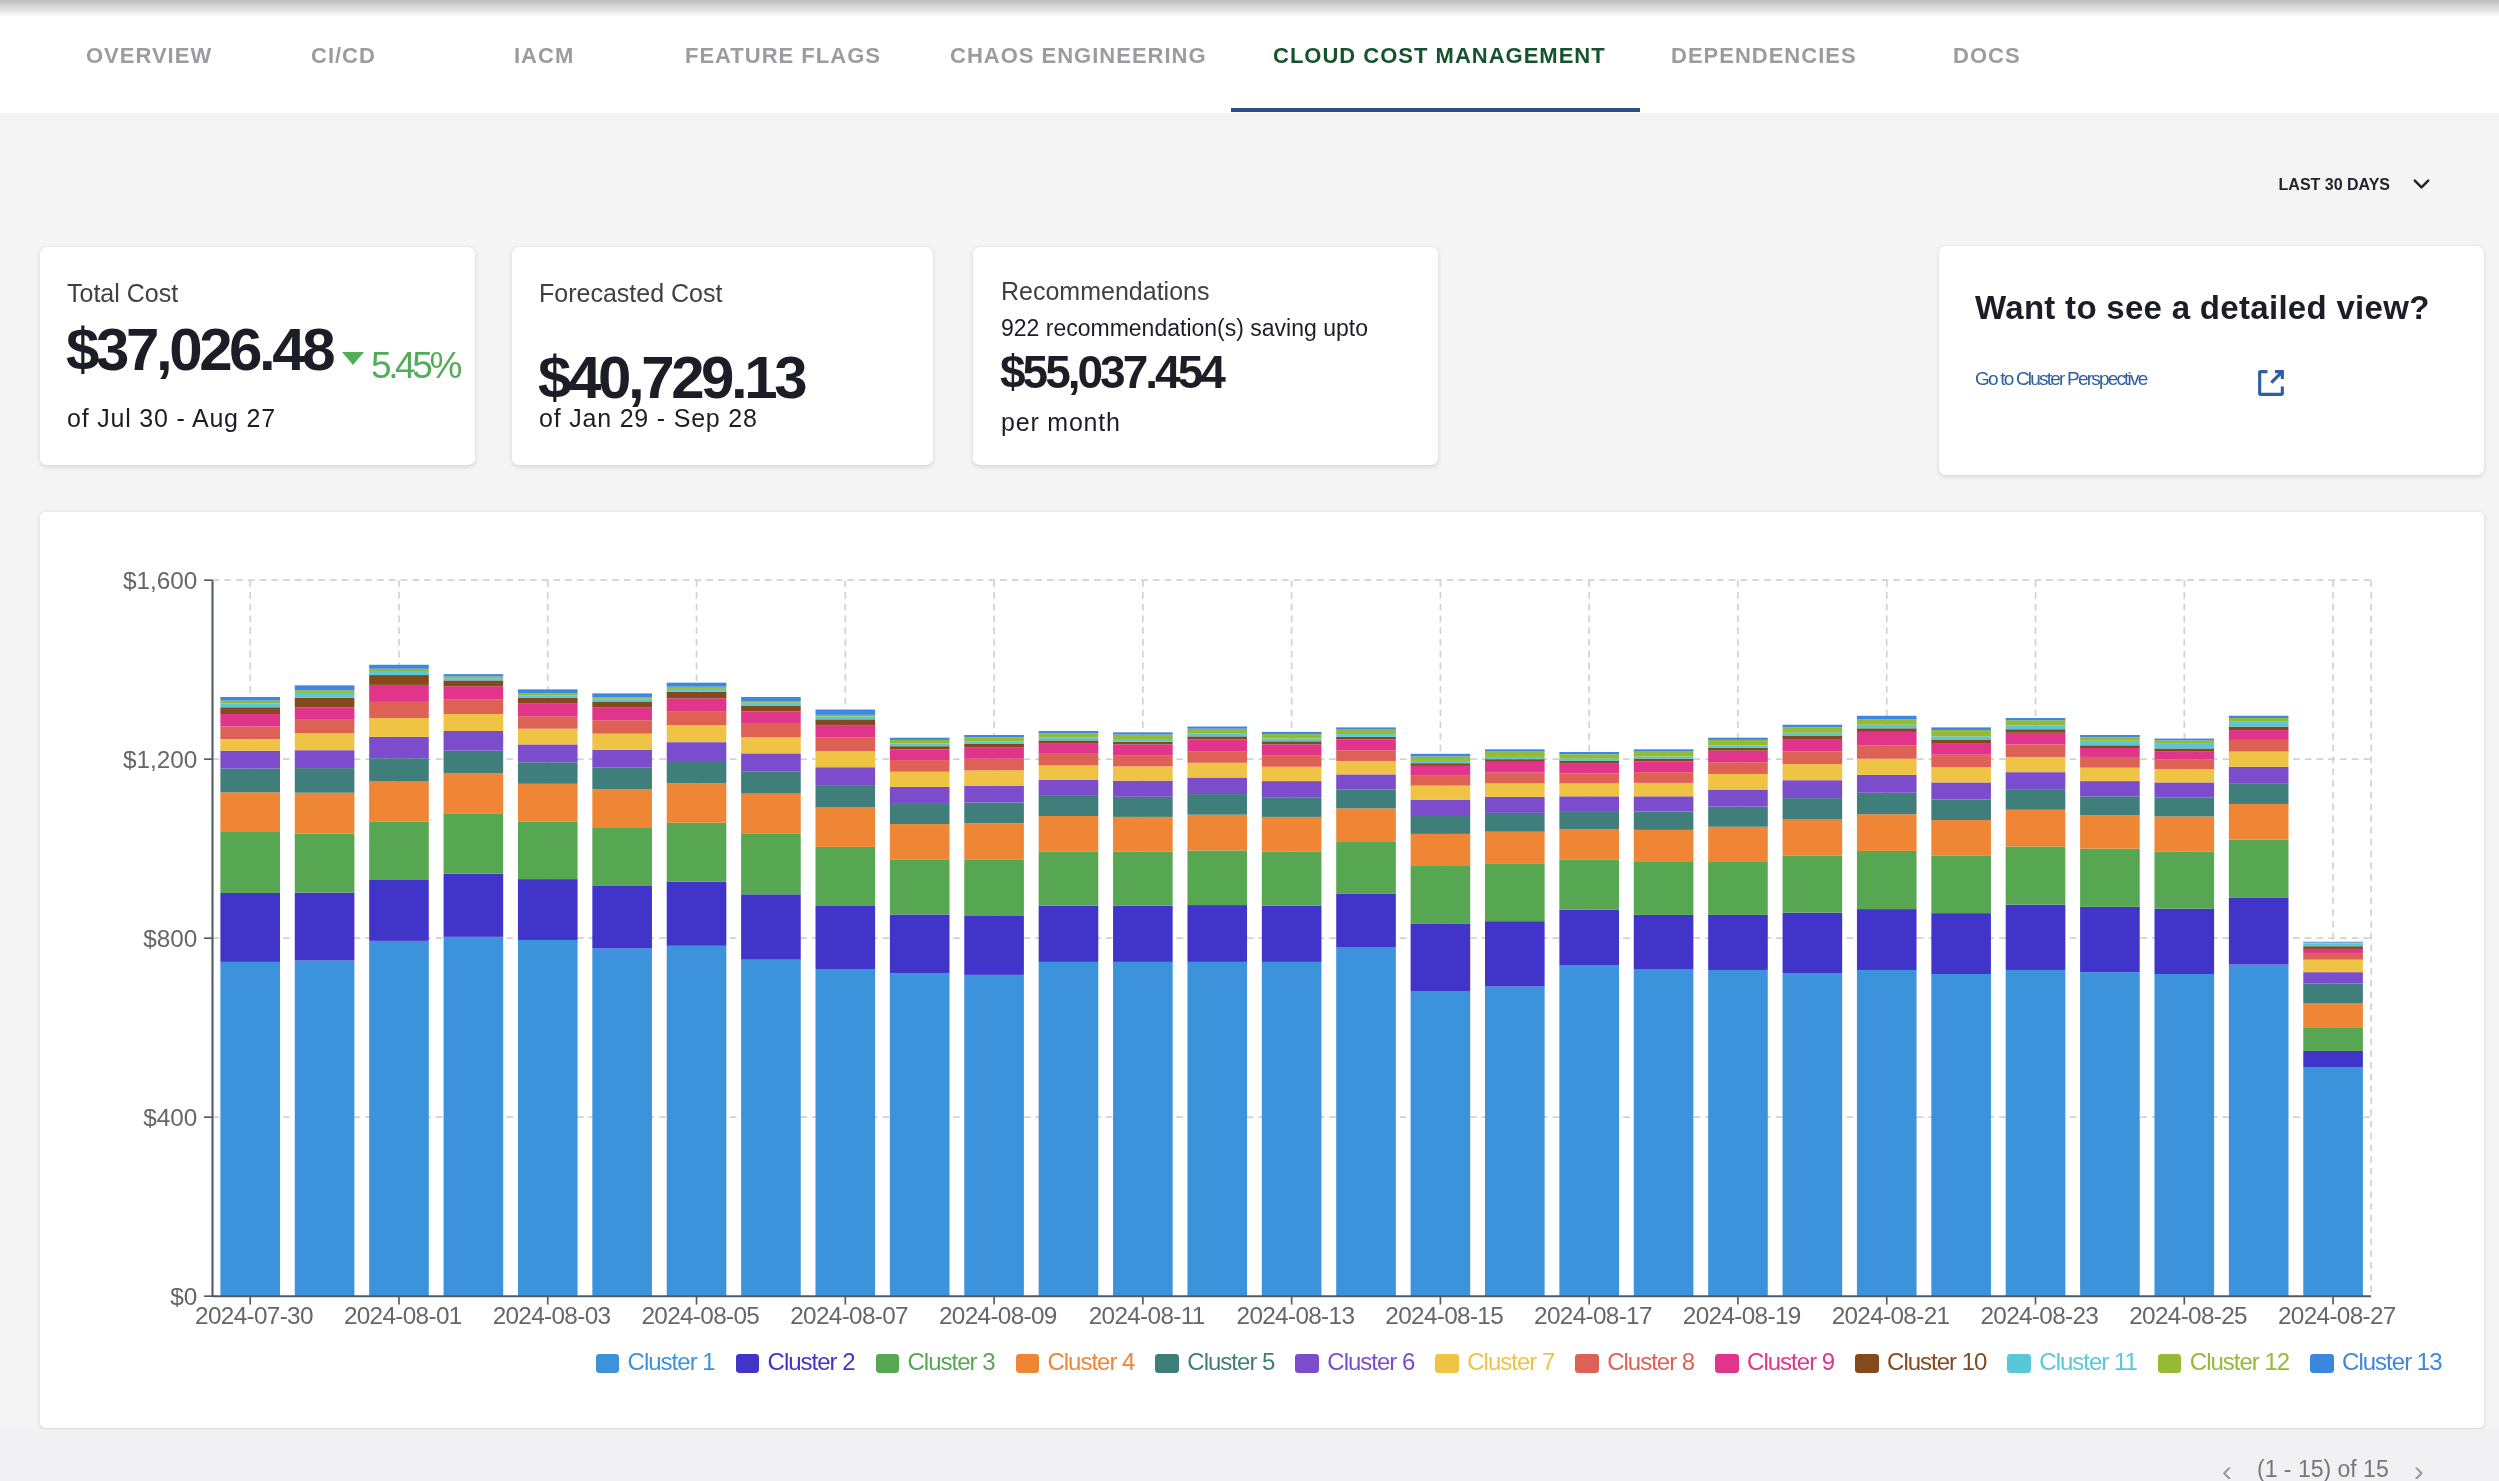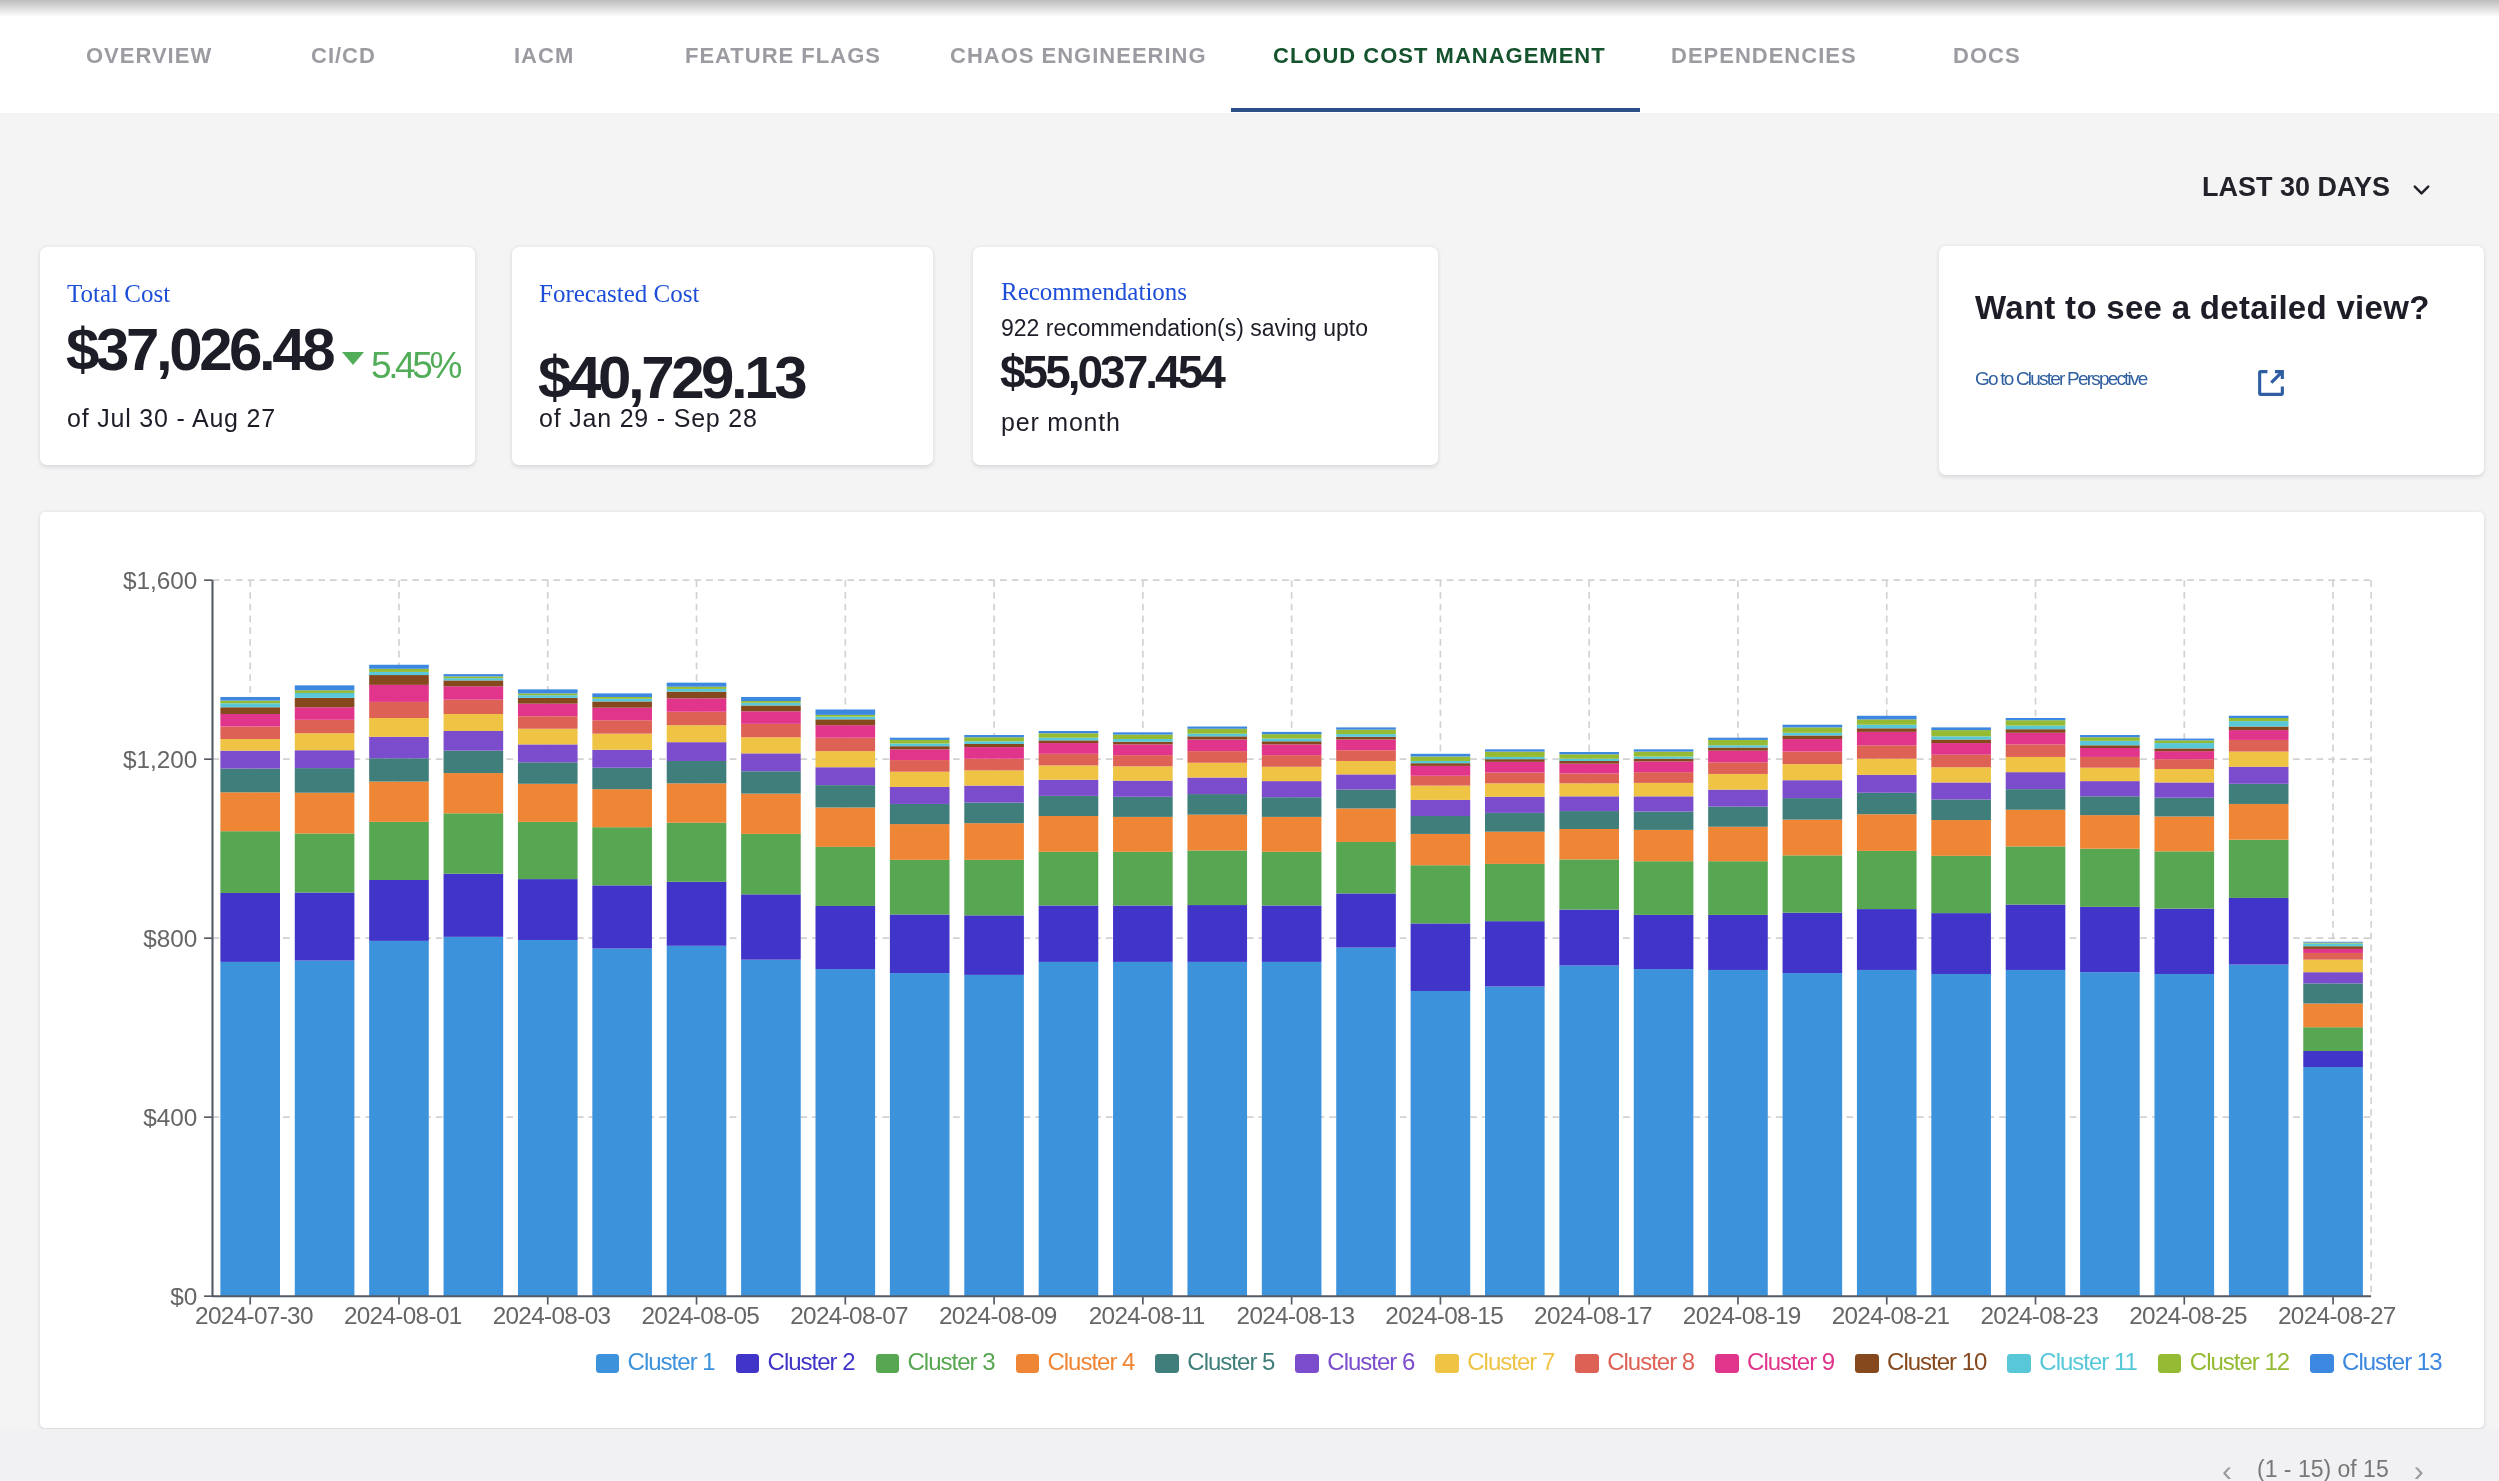--- a/index.html
+++ b/index.html
@@ -3,28 +3,28 @@
 <style>
 * { margin:0; padding:0; box-sizing:border-box; }
 html,body { width:2500px; height:1482px; }
 body { font-family:"Liberation Sans", sans-serif; background:#f4f4f5; position:relative; overflow:hidden; }
 .abs { position:absolute; white-space:nowrap; line-height:1; }
 .topshadow { position:absolute; left:0; top:0; width:2500px; height:17px; background:linear-gradient(#bdbdbd, rgba(255,255,255,0)); z-index:5; }
 .nav { position:absolute; left:0; top:0; width:2500px; height:113px; background:#ffffff; }
 .tab { position:absolute; top:43px; font-size:22px; font-weight:700; letter-spacing:1px; color:#9b9ba1; white-space:nowrap; }
 .tab.active { color:#14532d; }
 .underline { position:absolute; left:1231px; top:108px; width:409px; height:4.2px; background:#2b5087; }
-.range { position:absolute; top:172px; right:67px; font-size:27px; font-weight:700; letter-spacing:0px; color:#22222a; }
+.range { position:absolute; top:172px; right:67px; font-size:16px; font-weight:700; letter-spacing:0px; color:#22222a; }
 .range svg { vertical-align:-5px; margin-left:20px; }
 .card { position:absolute; background:#ffffff; border-radius:6.7px; box-shadow:0 1.7px 4.2px rgba(40,41,61,0.14), 0 0 0.8px rgba(40,41,61,0.08); }
 .c1 { left:40px; top:247px; width:435px; height:218px; }
 .c2 { left:512px; top:247px; width:421px; height:218px; }
 .c3 { left:973px; top:247px; width:465px; height:218px; }
 .c4 { left:1939px; top:246px; width:545px; height:229px; }
-.lbl { font-size:25px; color:#1d4ed8;font-family:Liberation Serif, serif; }
+.lbl { font-size:25px; color:#404040; }
 .big { font-size:60px; font-weight:700; color:#1d1d28; letter-spacing:-3.4px; }
 .big3 { font-size:46px; font-weight:700; color:#1d1d28; letter-spacing:-3px; }
 .sub { font-size:25px; color:#1d1d28; letter-spacing:0.8px; }
 .small3 { font-size:23px; color:#1d1d28; }
 .delta { font-size:37px; color:#52ad58; letter-spacing:-3.4px; }
 .tri { width:0; height:0; border-left:11px solid transparent; border-right:11px solid transparent; border-top:13.4px solid #52ad58; }
 .h4 { font-size:33px; font-weight:700; color:#1d1d28; letter-spacing:0.3px; }
 .link { font-size:19px; color:#30609f; letter-spacing:-1.8px; }
 .chartcard { left:40px; top:512px; width:2444px; height:916px; border-radius:5px; }
 .legend { position:absolute; left:0; top:836px; width:2444px; text-align:right; white-space:nowrap; transform:translateX(-32px); }

